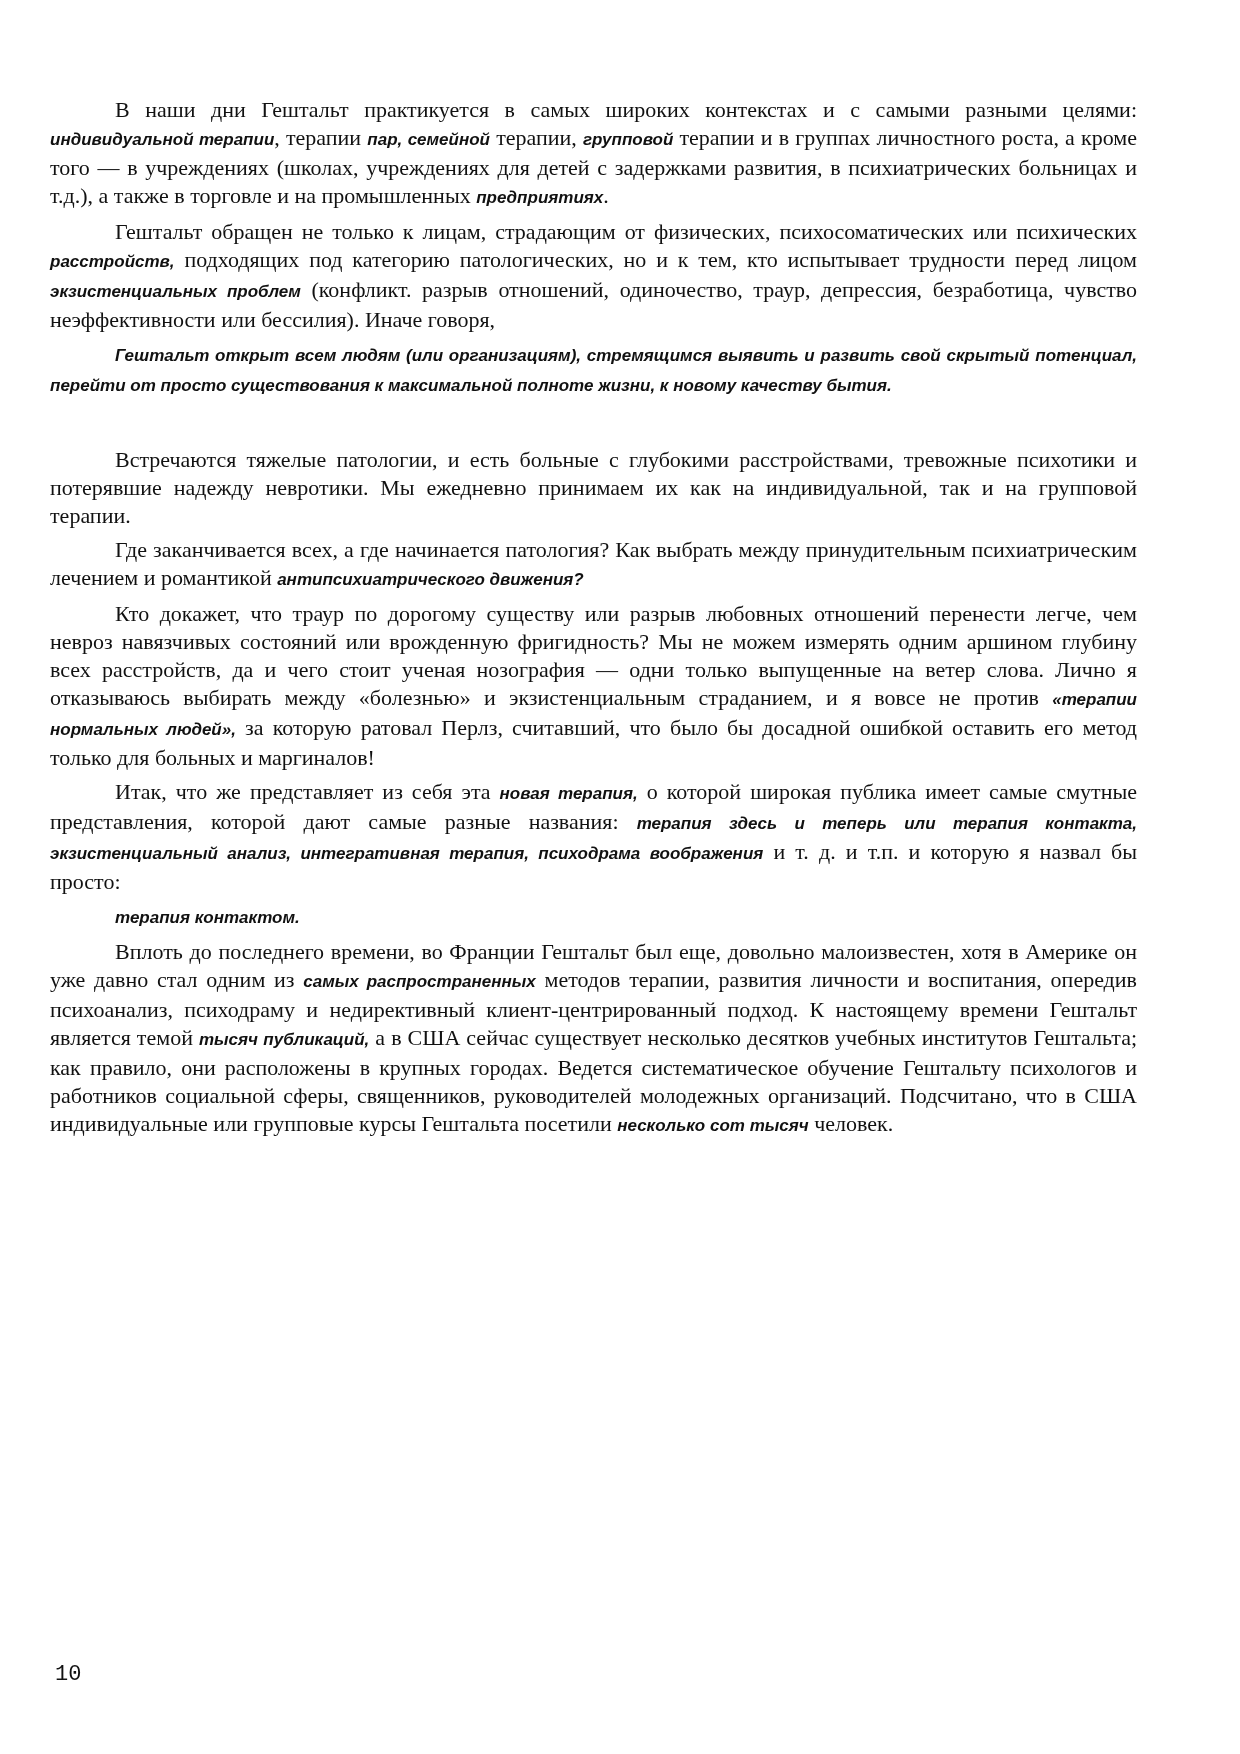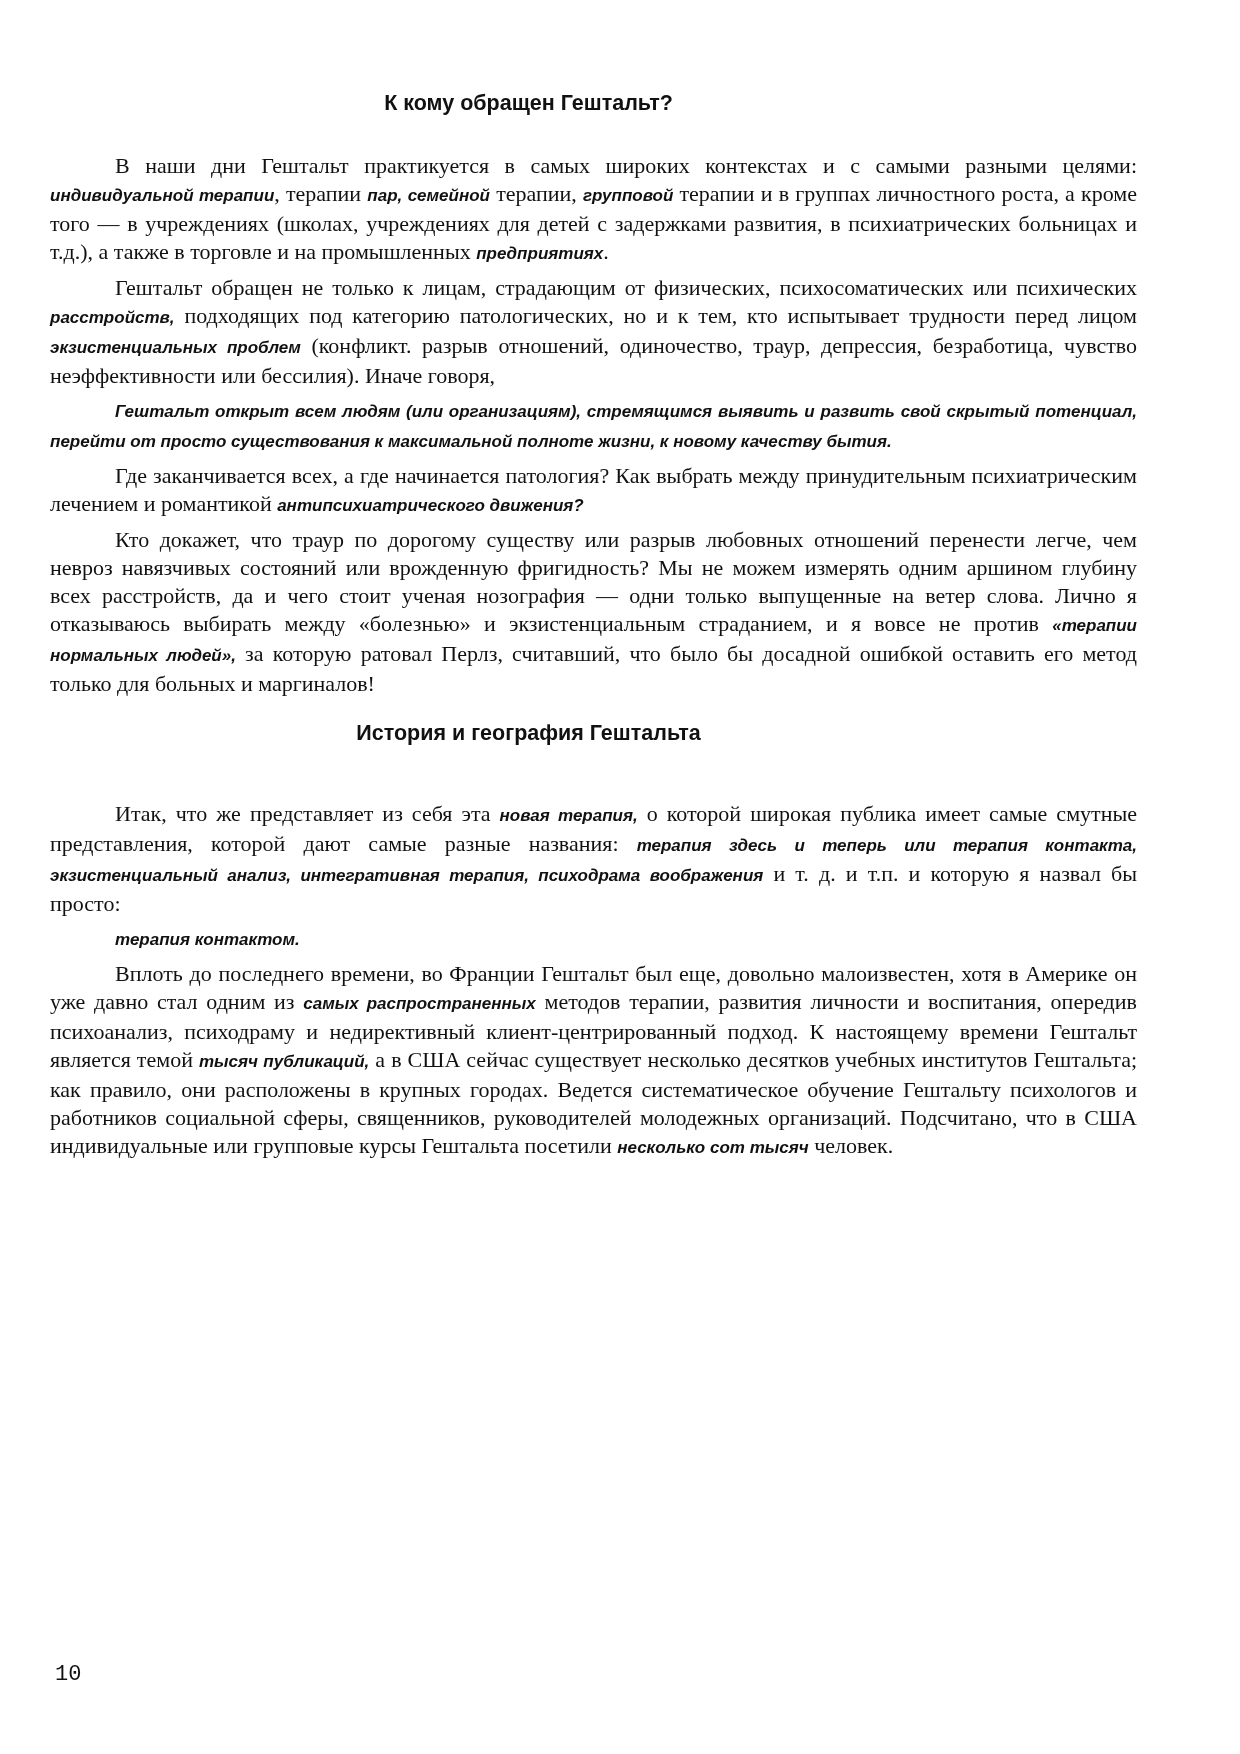--- a/index.html
+++ b/index.html
@@ -58,25 +58,24 @@
     font-family: Liberation Mono, monospace;
     font-size: 22px;
     color: #111111;
   }
 </style>
 </head>
 <body>
 
 <div class="page">
   <div class="content">
-      <h2 class="heading heading-first">К кому обращен Гештальт?</h2>
       <p class="para"><span>В наши дни Гештальт практикуется в самых широких контекстах и с самыми разными целями: </span><span class="em">индивидуальной терапии</span><span>, терапии </span><span class="em">пар, семейной</span><span> терапии, </span><span class="em">групповой</span><span> терапии и в группах личностного роста, а кроме того — в учреждениях (школах, учреждениях для детей с задержками развития, в психиатрических больницах и т.д.), а также в торговле и на промышленных </span><span class="em">предприятиях</span><span>.</span></p>
       <p class="para"><span>Гештальт обращен не только к лицам, страдающим от физических, психосоматических или психических </span><span class="em">расстройств,</span><span> подходящих под категорию патологических, но и к тем, кто испытывает трудности перед лицом </span><span class="em">экзистенциальных проблем</span><span> (конфликт. разрыв отношений, одиночество, траур, депрессия, безработица, чувство неэффективности или бессилия). Иначе говоря,</span></p>
       <p class="para"><span class="em">Гештальт открыт всем людям (или организациям), стремящимся выявить и развить свой скрытый потенциал, перейти от просто существования к максимальной полноте жизни, к новому качеству бытия.</span></p>
+      <p class="para gap-before"><span>Встречаются тяжелые патологии, и есть больные с глубокими расстройствами, тревожные психотики и потерявшие надежду невротики. Мы ежедневно принимаем их как на индивидуальной, так и на групповой терапии.</span></p>
       <p class="para"><span>Где заканчивается всех, а где начинается патология? Как выбрать между принудительным психиатрическим лечением и романтикой </span><span class="em">антипсихиатрического движения?</span></p>
       <p class="para"><span>Кто докажет, что траур по дорогому существу или разрыв любовных отношений перенести легче, чем невроз навязчивых состояний или врожденную фригидность? Мы не можем измерять одним аршином глубину всех расстройств, да и чего стоит ученая нозография — одни только выпущенные на ветер слова. Лично я отказываюсь выбирать между «болезнью» и экзистенциальным страданием, и я вовсе не против </span><span class="em">«терапии нормальных людей»,</span><span> за которую ратовал Перлз, считавший, что было бы досадной ошибкой оставить его метод только для больных и маргиналов!</span></p>
-      <h2 class="heading">История и география Гештальта</h2>
       <p class="para"><span>Итак, что же представляет из себя эта </span><span class="em">новая терапия,</span><span> о которой широкая публика имеет самые смутные представления, которой дают самые разные названия: </span><span class="em">терапия здесь и теперь или терапия контакта, экзистенциальный анализ, интегративная терапия, психодрама воображения</span><span> и т. д. и т.п. и которую я назвал бы просто:</span></p>
       <p class="para"><span class="em">терапия контактом.</span></p>
       <p class="para"><span>Вплоть до последнего времени, во Франции Гештальт был еще, довольно малоизвестен, хотя в Америке он уже давно стал одним из </span><span class="em">самых распространенных</span><span> методов терапии, развития личности и воспитания, опередив психоанализ, психодраму и недирективный клиент-центрированный подход. К настоящему времени Гештальт является темой </span><span class="em">тысяч публикаций,</span><span> а в США сейчас существует несколько десятков учебных институтов Гештальта; как правило, они расположены в крупных городах. Ведется систематическое обучение Гештальту психологов и работников социальной сферы, священников, руководителей молодежных организаций. Подсчитано, что в США индивидуальные или групповые курсы Гештальта посетили </span><span class="em">несколько сот тысяч</span><span> человек.</span></p>
     </div>
   <div class="page-number">10</div>
 </div>
 
 </body></html>

